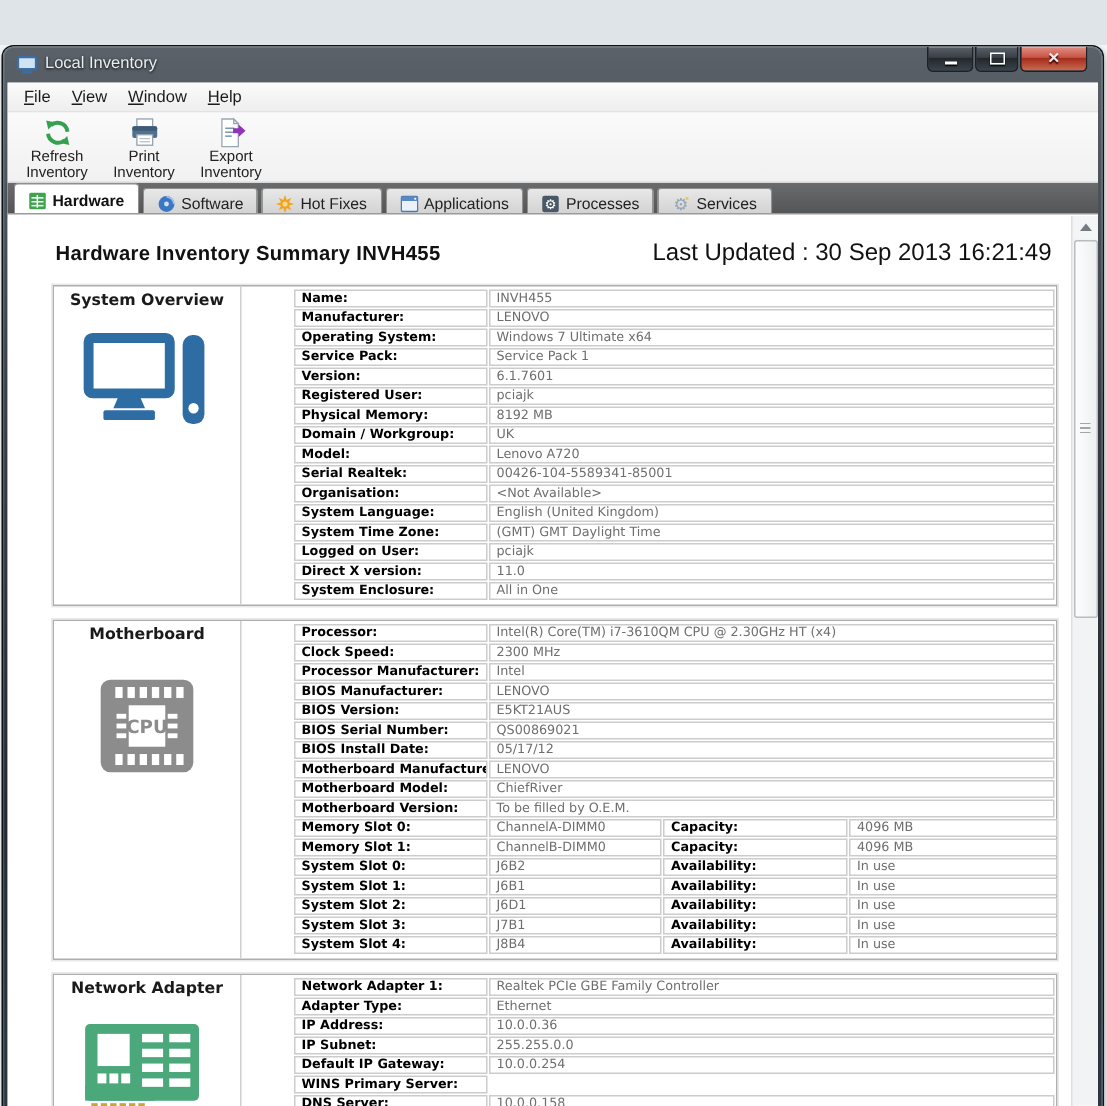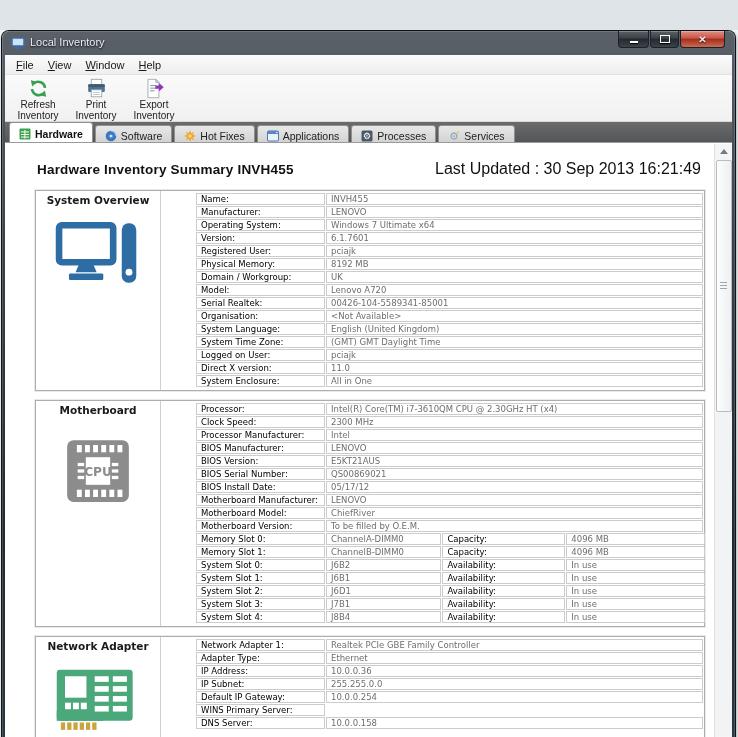--- a/index.html
+++ b/index.html
@@ -61,21 +61,21 @@
   .section{display:flex;border:1px solid #aeaeae;outline:1px solid #e9e9e9;margin-bottom:9px;background:#fff;gap:33px;}
   .section-left{width:124px;flex:0 0 124px;border-right:1px solid #cfcfcf;text-align:center;padding-top:3px;}
   .section-title{font-family:"DejaVu Sans",sans-serif;font-size:10.5px;font-weight:bold;color:#1a1a1a;}
   .section-icon{margin-top:16px;}
   .section-table{flex:1;padding:2px 2px;}
 
   .trow{display:grid;grid-template-columns:25.5% 74.5%;column-gap:1px;margin-bottom:1px;}
   .trow.four{grid-template-columns:25.5% 22.8% 24.3% 27.4%;}
   .cell{border:1px solid #cccccc;height:12px;line-height:10px;padding:0 4px;box-sizing:border-box;
         font-family:"DejaVu Sans",sans-serif;font-size:8.5px;white-space:nowrap;overflow:hidden;}
-  .cell.lbl{font-weight:normal;color:#000;}
+  .cell.lbl{font-weight:bold;color:#000;}
   .cell.val{color:#6e6e6e;}
 
   
   #vscroll{position:absolute;top:1px;right:0;bottom:0;width:17px;background:#f2f3f4;border-left:1px solid #e0e0e0;}
   .sb-arrow{position:absolute;left:1px;width:15px;height:15px;background:#f4f5f6;display:flex;align-items:center;justify-content:center;}
   .sb-up{top:0;} .sb-down{bottom:0;}
   .tri-up{width:0;height:0;border-left:4px solid transparent;border-right:4px solid transparent;border-bottom:5px solid #747b82;}
   .tri-down{width:0;height:0;border-left:4px solid transparent;border-right:4px solid transparent;border-top:5px solid #747b82;}
   #sb-thumb{position:absolute;left:1px;top:16px;width:14px;height:250px;background:linear-gradient(90deg,#fdfdfd,#eef0f1);
             border:1px solid #b9bdc1;border-radius:2px;}
@@ -244,20 +244,24 @@
                   <div class="cell lbl">Name:</div>
                   <div class="cell val">INVH455</div>
                 </div>
                 <div class="trow">
                   <div class="cell lbl">Manufacturer:</div>
                   <div class="cell val">LENOVO</div>
                 </div>
                 <div class="trow">
                   <div class="cell lbl">Operating System:</div>
                   <div class="cell val">Windows 7 Ultimate x64</div>
+                </div>
+                <div class="trow">
+                  <div class="cell lbl">Service Pack:</div>
+                  <div class="cell val">Service Pack 1</div>
                 </div>
                 <div class="trow">
                   <div class="cell lbl">Version:</div>
                   <div class="cell val">6.1.7601</div>
                 </div>
                 <div class="trow">
                   <div class="cell lbl">Registered User:</div>
                   <div class="cell val">pciajk</div>
                 </div>
                 <div class="trow">

